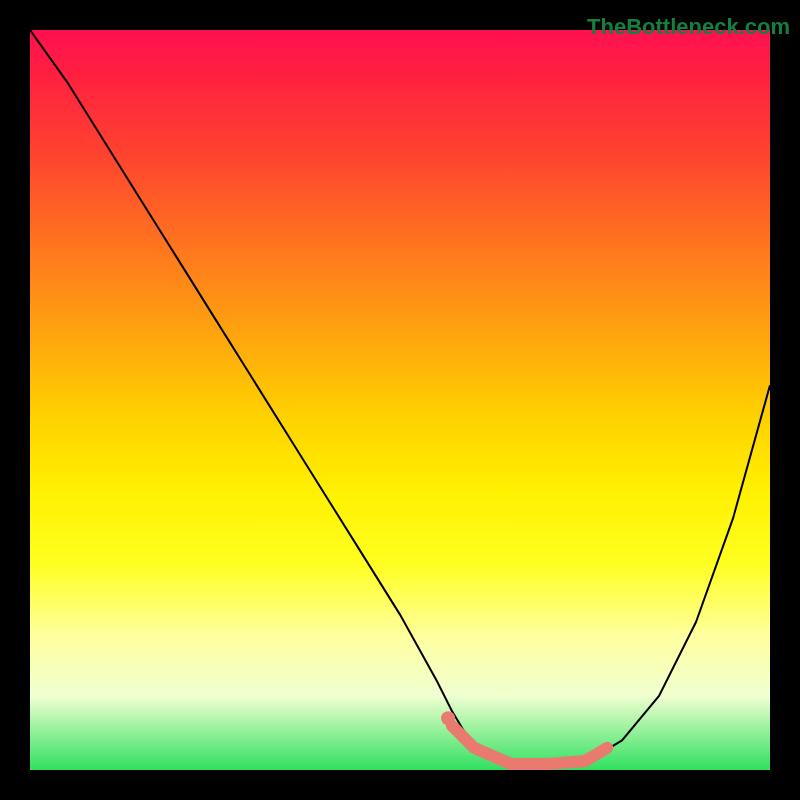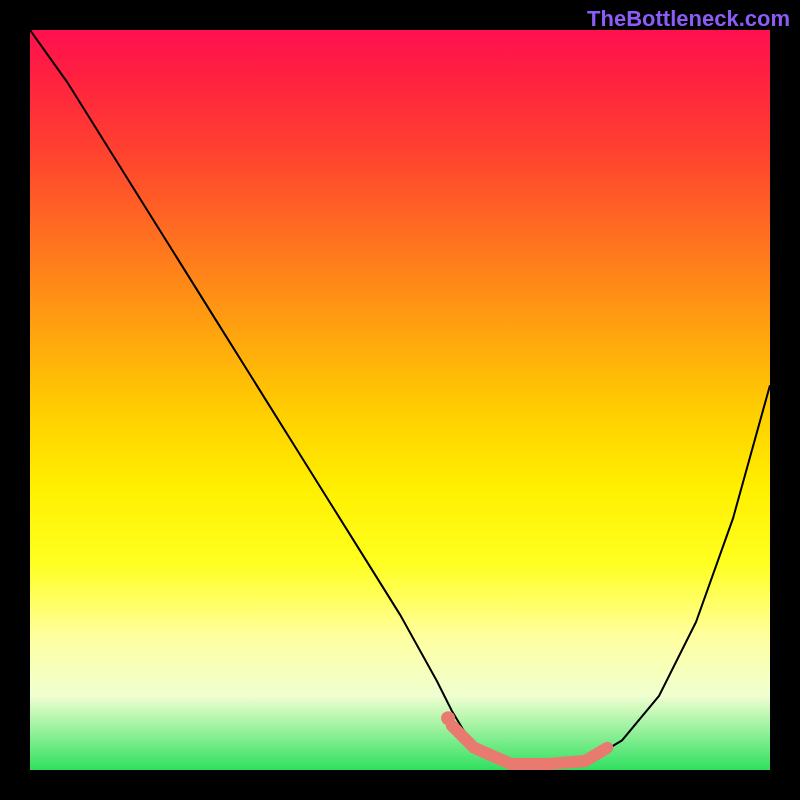--- a/index.html
+++ b/index.html
@@ -6,23 +6,23 @@
   body {
     width: 800px;
     height: 800px;
     background: #000;
     position: relative;
     overflow: hidden;
     font-family: Arial, sans-serif;
   }
   .watermark {
     position: absolute;
-    top: 6px;
+    top: 14px;
     right: 10px;
-    color: #8b5cf6;
+    color: #15803d;
     font-size: 22px;
     font-weight: bold;
     z-index: 10;
   }
   .plot-area {
     position: absolute;
     left: 30px;
     top: 30px;
     width: 740px;
     height: 740px;

